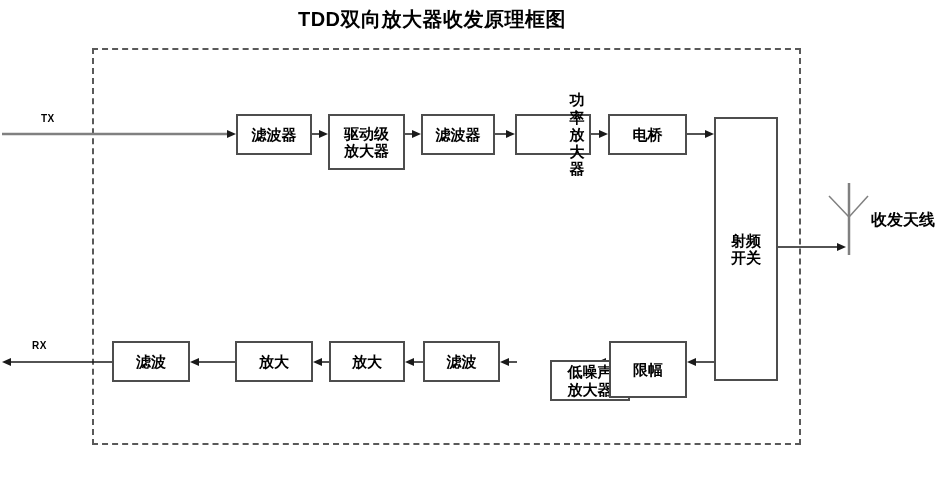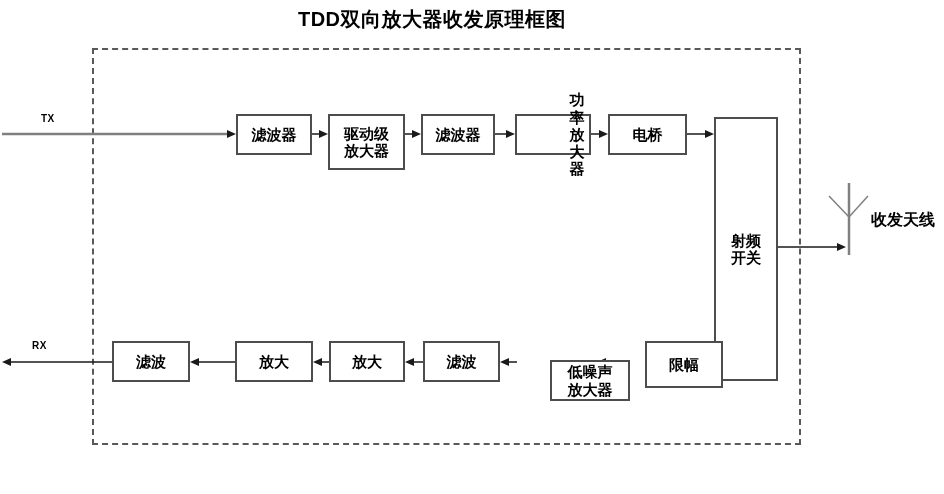--- a/index.html
+++ b/index.html
@@ -135,17 +135,17 @@
 
   <div class="block" style="left:714px;top:117px;width:64px;height:264px;">射频
 开关</div>
 
   <div class="block" style="left:112px;top:341px;width:78px;height:41px;">滤波</div>
   <div class="block" style="left:235px;top:341px;width:78px;height:41px;">放大</div>
   <div class="block" style="left:329px;top:341px;width:76px;height:41px;">放大</div>
   <div class="block" style="left:423px;top:341px;width:77px;height:41px;">滤波</div>
   <div class="block" style="left:517px;top:360px;width:80px;height:41px;margin-left:33px;">低噪声
 放大器</div>
-  <div class="block" style="left:645px;top:341px;width:78px;height:47px;">限幅</div>
+  <div class="block" style="left:609px;top:341px;width:78px;height:57px;">限幅</div>
 
   <div class="antenna-label">收发天线</div>
 
 </div>
 
 </body></html>

